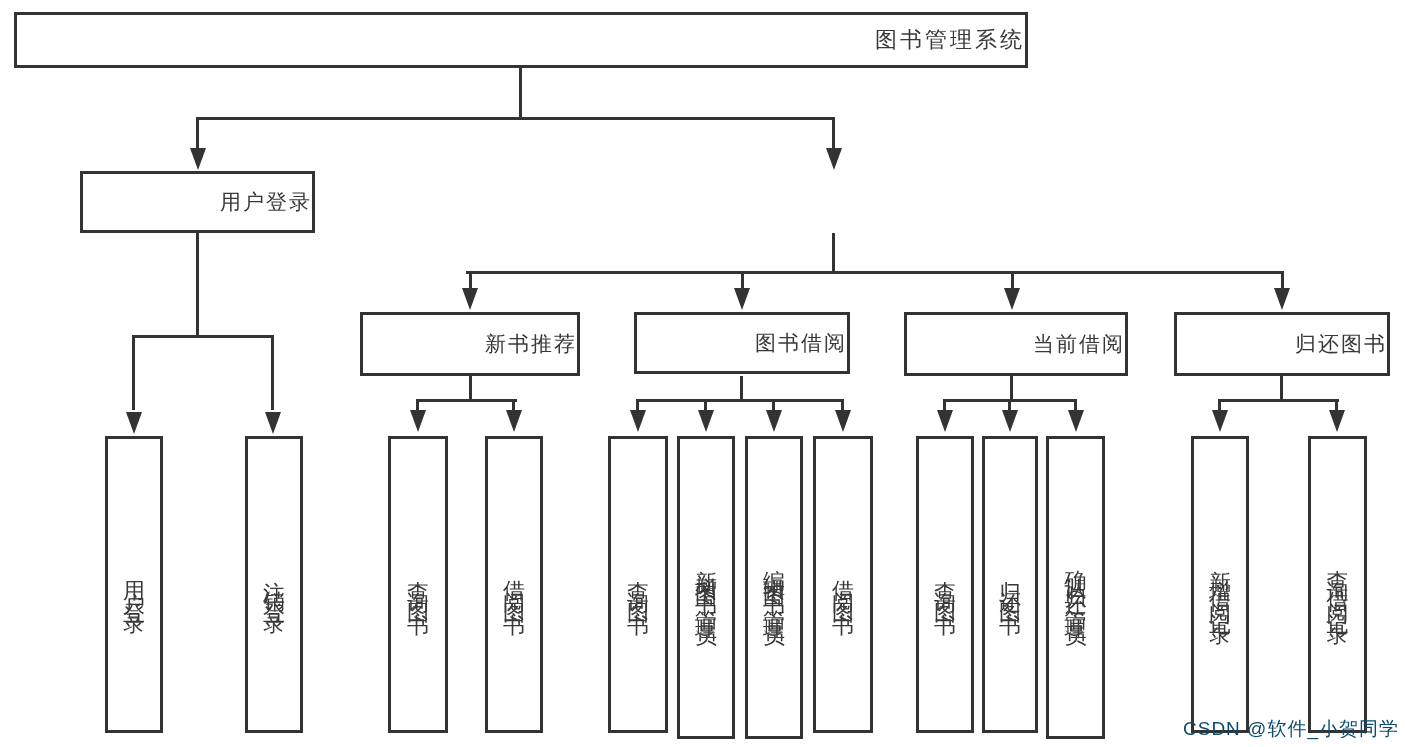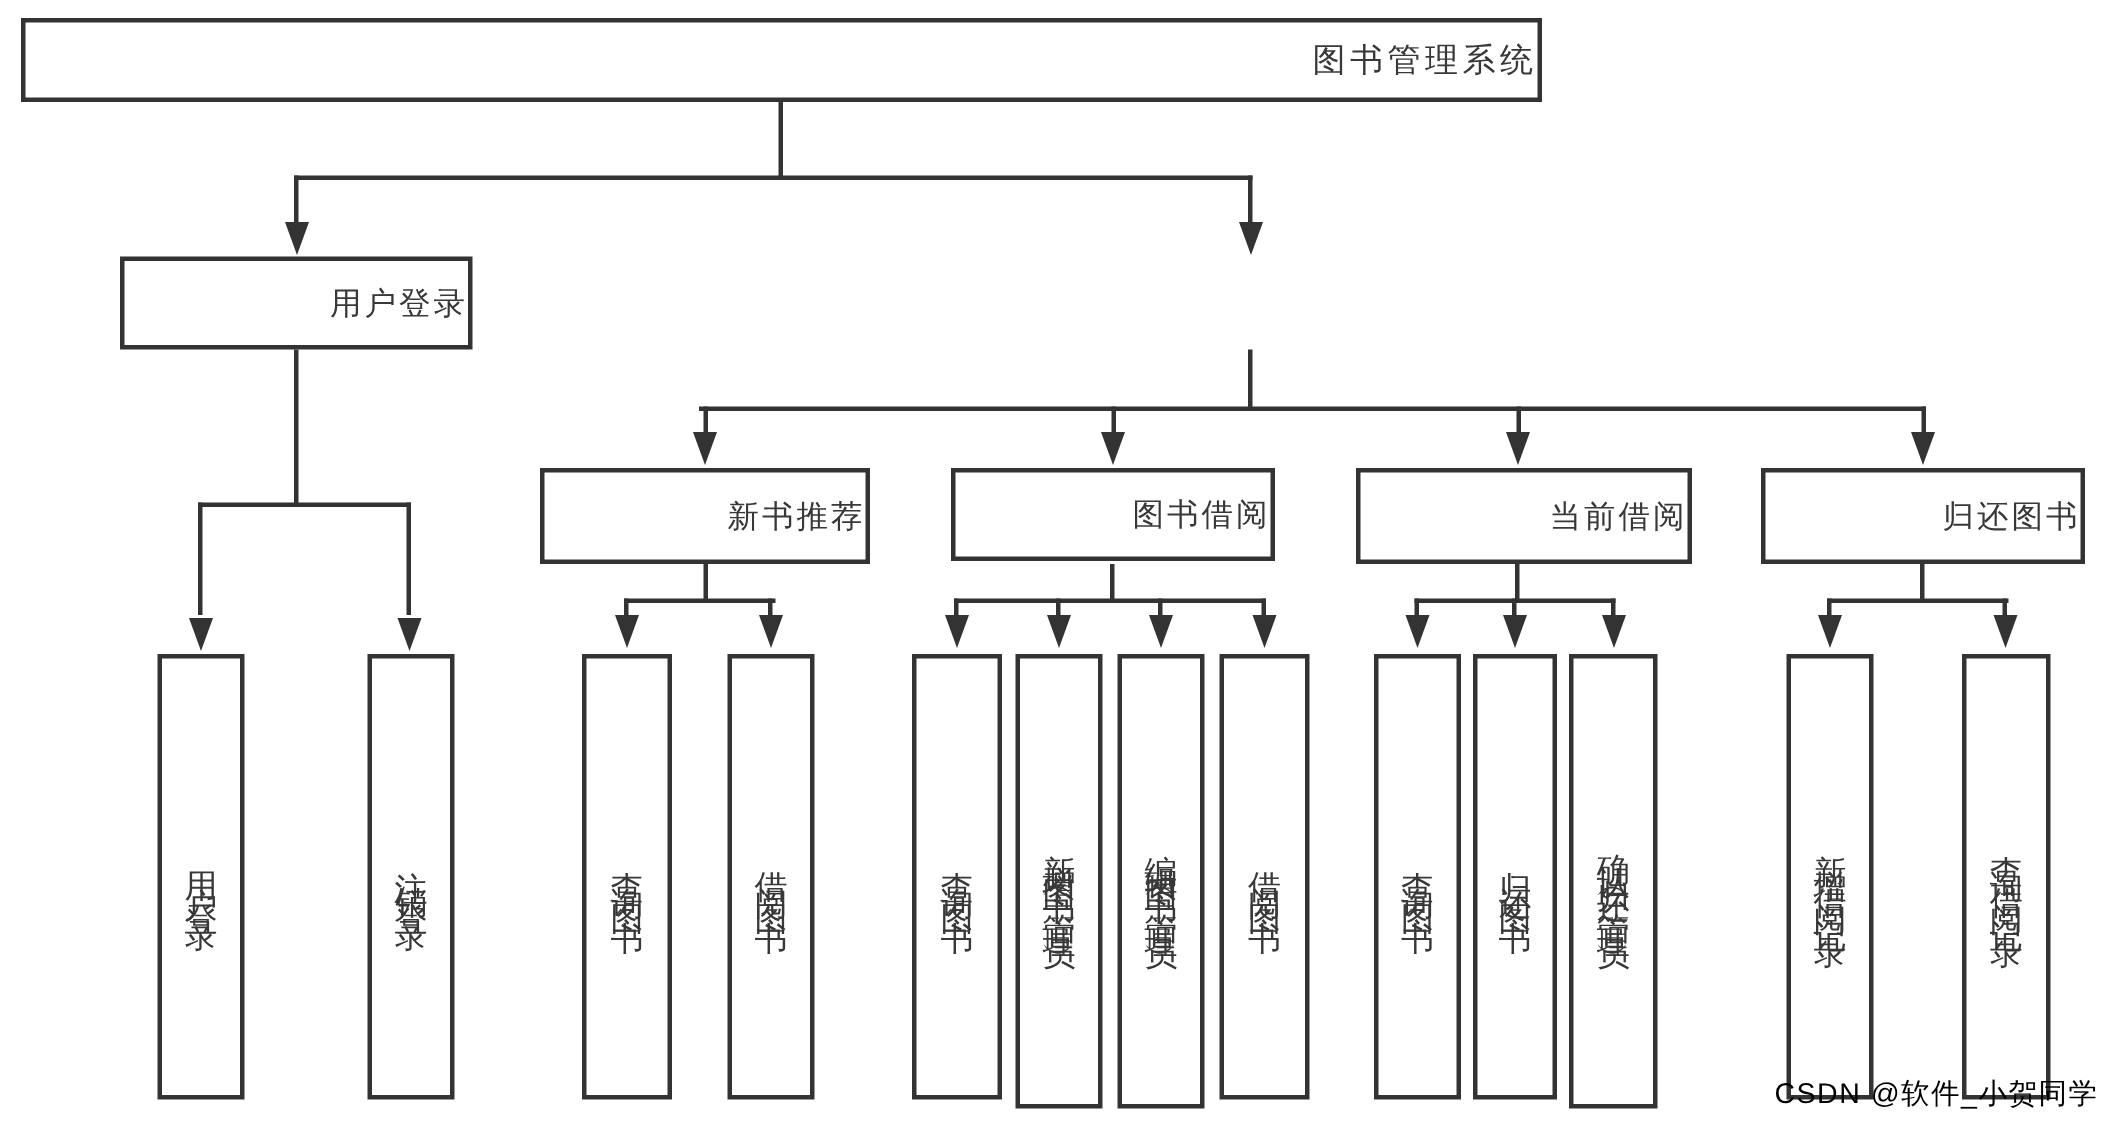--- a/index.html
+++ b/index.html
@@ -48,21 +48,21 @@
   #leaf-bb-3{left:745px;top:436px;width:58px;height:303px;}
   #leaf-bb-4{left:813px;top:436px;width:60px;height:297px;}
   #leaf-cb-1{left:916px;top:436px;width:58px;height:297px;}
   #leaf-cb-2{left:982px;top:436px;width:56px;height:297px;}
   #leaf-cb-3{left:1046px;top:436px;width:59px;height:303px;}
   #leaf-br-1{left:1191px;top:436px;width:58px;height:297px;}
   #leaf-br-2{left:1308px;top:436px;width:59px;height:297px;}
 
   .watermark{
     position:absolute;left:1183px;top:716px;z-index:5;
-    font-size:19px;letter-spacing:1px;color:#000000;white-space:nowrap;
+    font-size:19px;letter-spacing:1px;color:#0c4a6e;white-space:nowrap;
   }
 </style>
 </head>
 <body>
 
 <div class="canvas">
 
   <div class="node root" id="box-root">
     <span>图书管理系统</span>
   </div>

